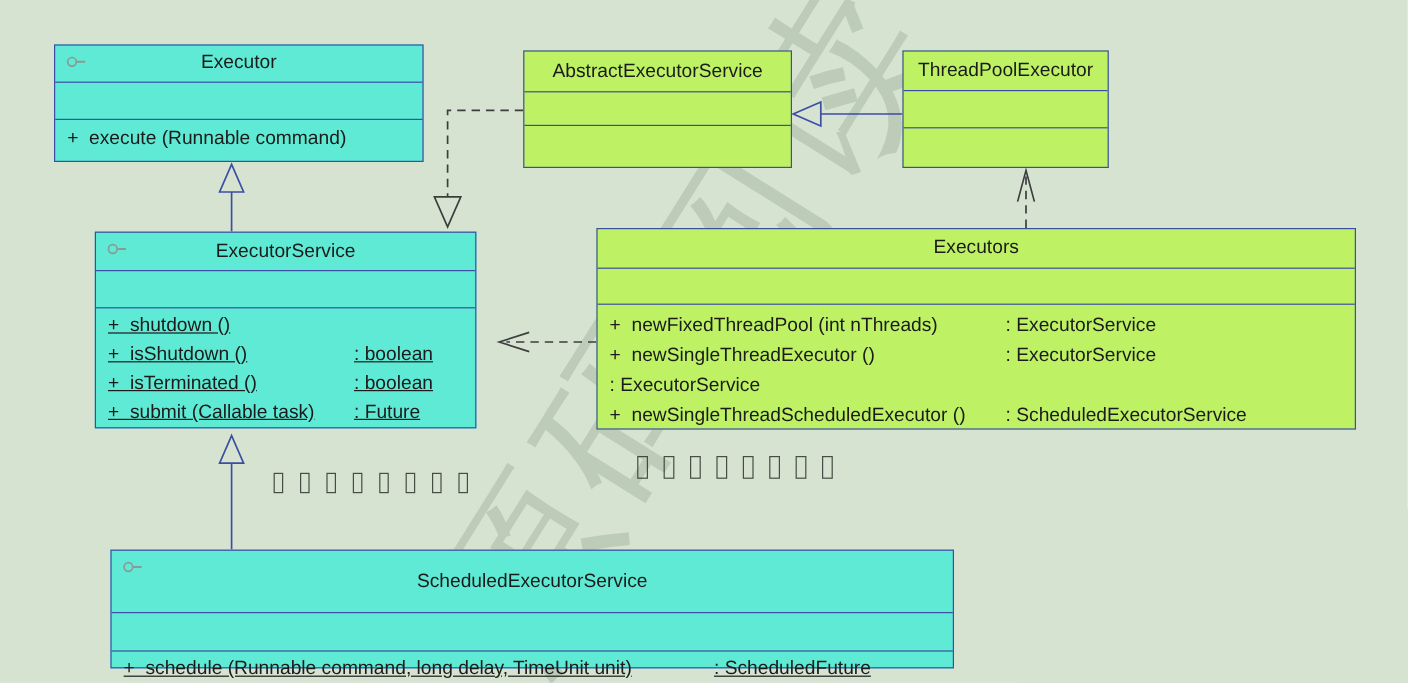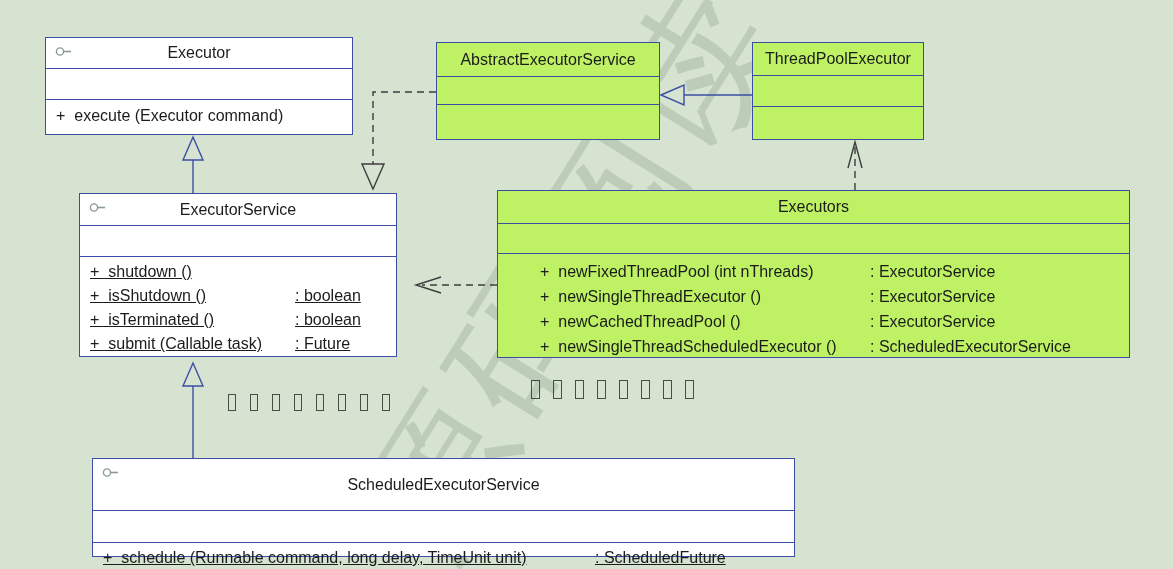--- a/index.html
+++ b/index.html
@@ -23,37 +23,37 @@
   svg.overlay{position:absolute;left:0;top:0;z-index:1;pointer-events:none;}
   .blue-stroke{stroke:#3b4ea3;stroke-width:1.4;fill:none;}
   .gray-dash{stroke:#3d3d3d;stroke-width:1.4;fill:none;stroke-dasharray:7 5;}
   .gray-stroke{stroke:#3d3d3d;stroke-width:1.4;fill:none;}
   .hollow{fill:#d6e3d1;}
   .cls{
     position:absolute;z-index:2;box-sizing:border-box;
     border:1.5px solid #3b4ea3;
     color:#1b1b1b;font-size:16px;
   }
-  .cls.blue{background:#ffffff;}
+  .cls.blue{background:#5eead4;}
   .cls.green{background:#bef264;}
   .hd{
     position:relative;box-sizing:border-box;
     border-bottom:1.2px solid #3b4ea3;
     display:flex;align-items:center;justify-content:center;
   }
   .ttl{white-space:pre;}
   .lolli{position:absolute;left:9px;top:8px;line-height:0;}
   .attrs{box-sizing:border-box;border-bottom:1.2px solid #3b4ea3;}
   .mets{box-sizing:border-box;}
   .mrow{display:grid;padding-left:10px;}
   .mname,.mtype{white-space:pre;}
   .g-one .mrow{grid-template-columns:1fr;line-height:32px;}
   .g-es  .mets{padding-top:3px;}
   .g-es  .mrow{grid-template-columns:205px 1fr;line-height:24px;text-decoration:underline;}
-  .g-ex  .mets{padding-top:5px;margin-left:32px;}
+  .g-ex  .mets{padding-top:5px;}
   .g-ex  .mrow{grid-template-columns:330px 1fr;line-height:25px;}
   .g-ses .mrow{grid-template-columns:492px 1fr;line-height:30px;text-decoration:underline;}
   .tofu-row{position:absolute;z-index:2;display:flex;}
   .tofu{
     display:inline-block;box-sizing:border-box;
     border:1.6px solid rgba(45,50,45,0.85);
     background:transparent;
   }
   .tofu-row.left  .tofu{width:8px;height:17px;margin-right:14px;}
   .tofu-row.right .tofu{width:9px;height:19px;margin-right:13px;}
@@ -98,21 +98,21 @@
         <svg width="18" height="11" viewBox="0 0 18 11">
             <circle cx="5" cy="5.5" r="3.6" fill="none" stroke="#8a9a96" stroke-width="1.4"></circle>
             <line x1="9" y1="5.5" x2="16" y2="5.5" stroke="#8a9a96" stroke-width="1.6"></line>
           </svg>
       </span>
       <span class="ttl">Executor</span>
     </div>
     <div class="attrs" style="height:31px"></div>
     <div class="mets">
       <div class="mrow">
-        <span class="mname">+  execute (Executor command)</span>
+        <span class="mname">+  execute (Runnable command)</span>
         <span class="mtype"></span>
       </div>
     </div>
   </div>
 
   <div class="cls green" style="left:436px;top:42px;width:224px;height:98px">
     <div class="hd" style="height:34px">
       <span class="ttl">AbstractExecutorService</span>
     </div>
     <div class="attrs" style="height:28px"></div>
@@ -166,21 +166,20 @@
     <div class="mets">
       <div class="mrow">
         <span class="mname">+  newFixedThreadPool (int nThreads)</span>
         <span class="mtype">: ExecutorService</span>
       </div>
       <div class="mrow">
         <span class="mname">+  newSingleThreadExecutor ()</span>
         <span class="mtype">: ExecutorService</span>
       </div>
       <div class="mrow">
-        <span class="mname">+  newCachedThreadPool ()</span>
         <span class="mtype">: ExecutorService</span>
       </div>
       <div class="mrow">
         <span class="mname">+  newSingleThreadScheduledExecutor ()</span>
         <span class="mtype">: ScheduledExecutorService</span>
       </div>
     </div>
   </div>
 
   <div class="cls blue g-ses" style="left:92px;top:458px;width:703px;height:99px">

